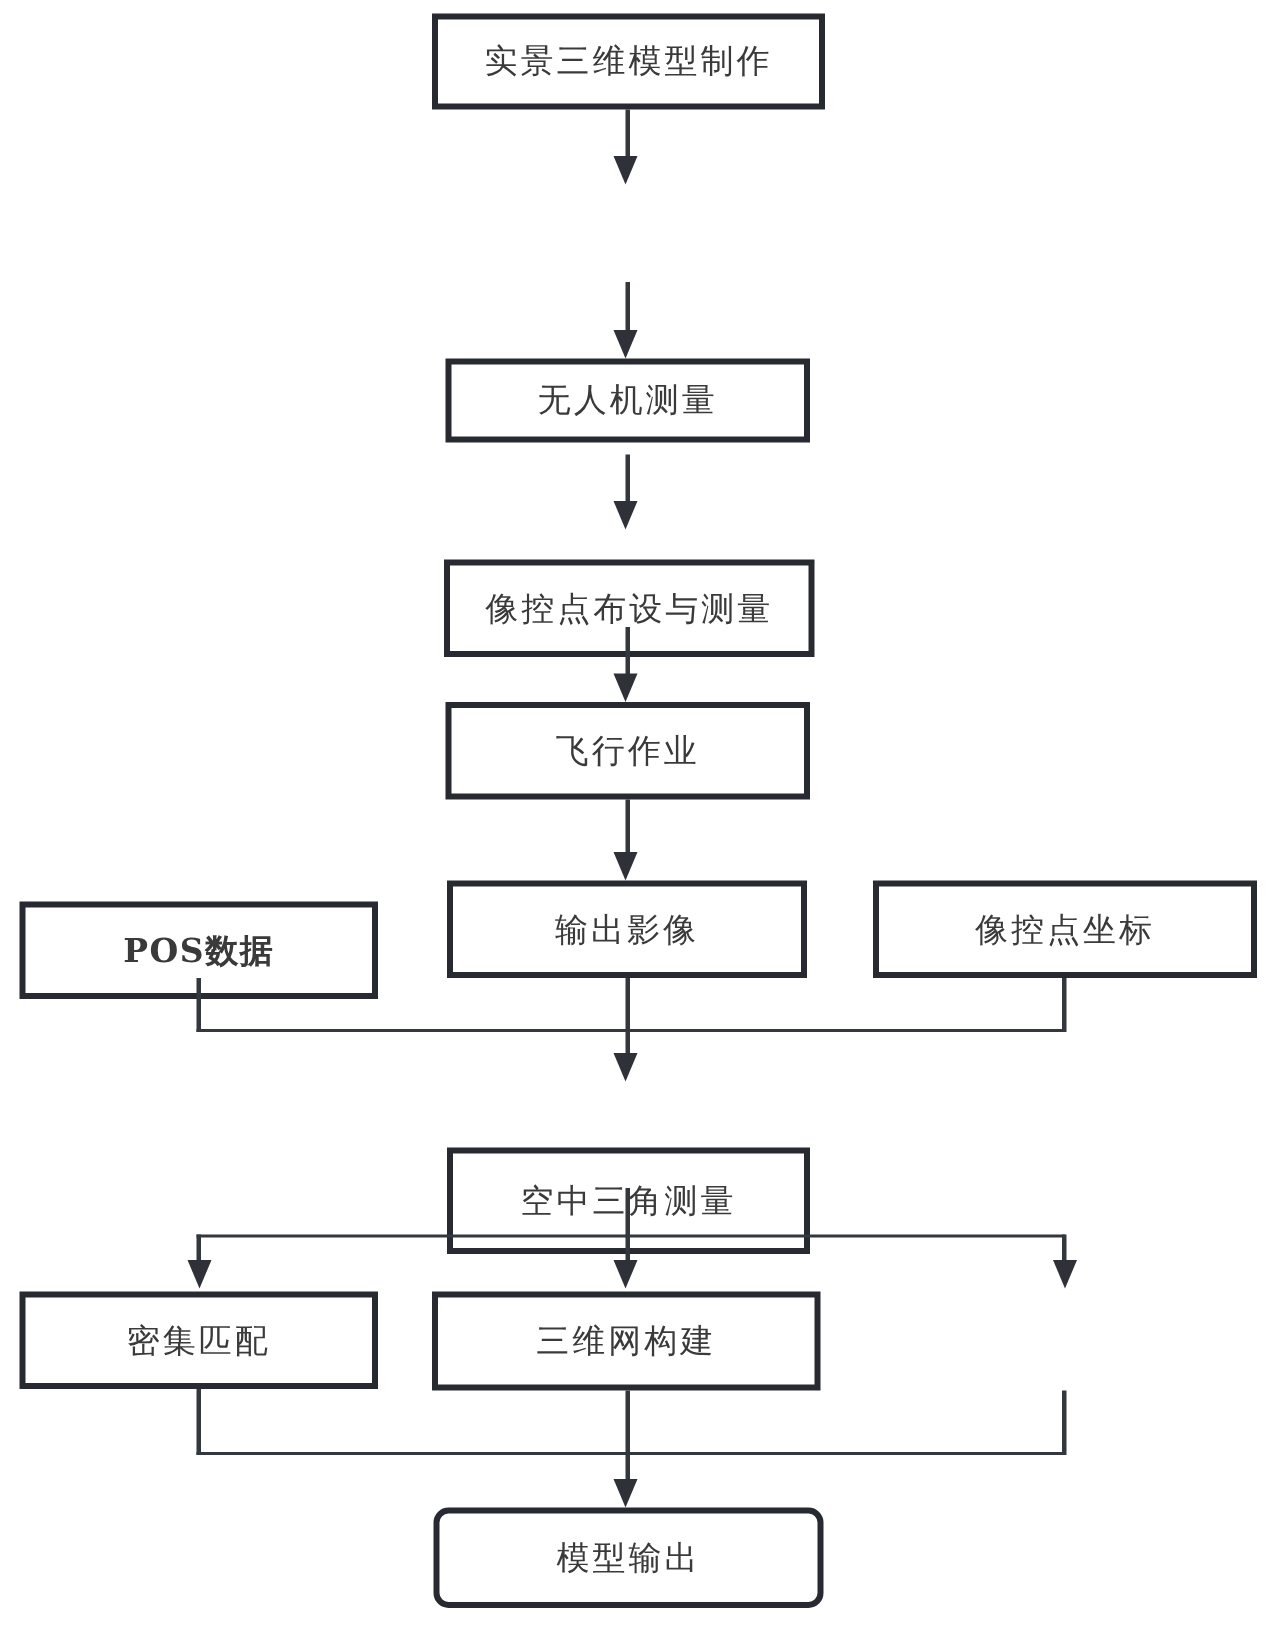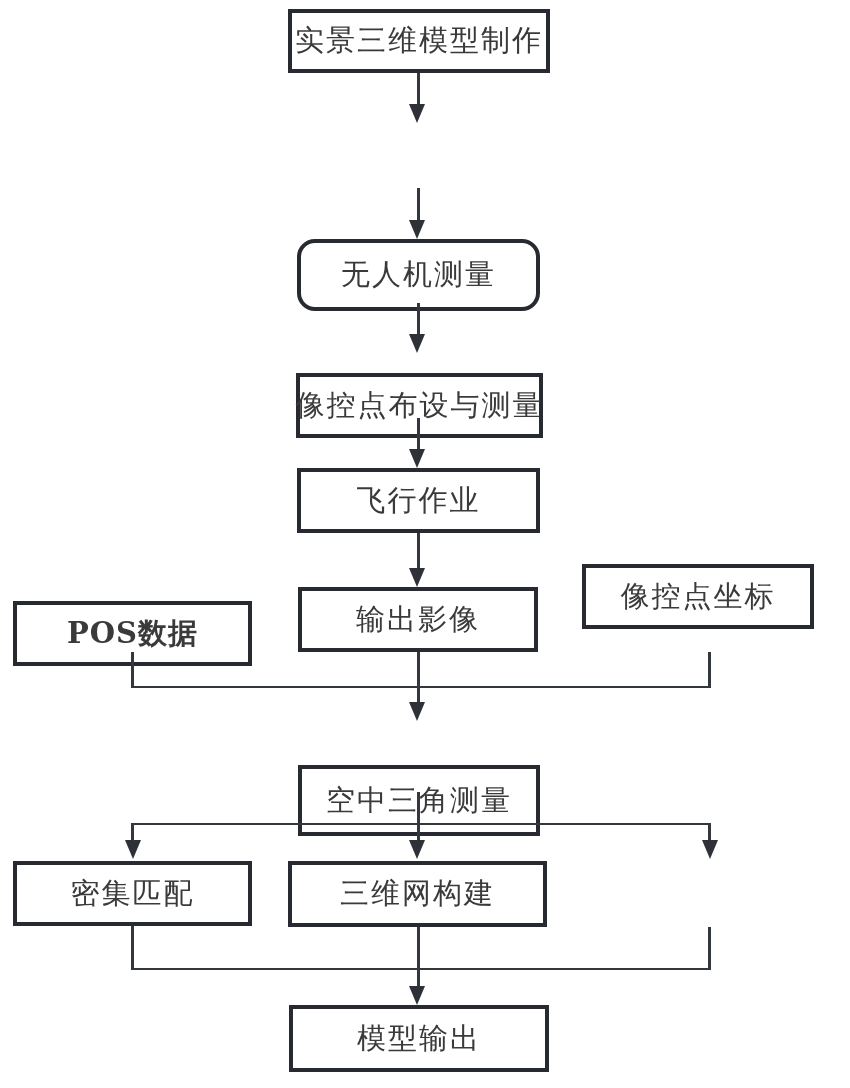--- a/index.html
+++ b/index.html
@@ -12,51 +12,51 @@
     font-family: "DejaVu Serif", "Liberation Serif", serif;
   }
   .node {
     position: absolute;
     box-sizing: border-box;
     background: #ffffff;
     border: 4px solid #272b31;
     display: flex;
     align-items: center;
     justify-content: center;
-    font-size: 29px;
+    font-size: 22px;
     color: #3a3a3a;
     letter-spacing: 2px;
     white-space: nowrap;
   }
   .node.bold { font-weight: bold; letter-spacing: 1px; }
 
   .vline { position: absolute; width: 3px; background: #33373e; }
   .hline { position: absolute; height: 2px; background: #33373e; }
   .arrow {
     position: absolute;
     width: 0; height: 0;
     border-left: 8px solid transparent;
     border-right: 8px solid transparent;
     border-top: 19px solid #2e3238;
   }
 
   
   #n-model-production     { left: 288px; top: 9px;    width: 262px; height: 64px; }
   #n-data-acquisition     { left: 297px; top: 123px;  width: 243px; height: 65px; }
-  #n-uav-survey           { left: 297px; top: 239px;  width: 243px; height: 72px; border-radius: 18px; }
+  #n-uav-survey           { left: 297px; top: 239px;  width: 243px; height: 56px; }
   #n-gcp-layout           { left: 296px; top: 353px;  width: 247px; height: 65px; margin-top: 20px; }
   #n-flight-operation     { left: 297px; top: 468px;  width: 243px; height: 65px; }
   #n-pos-data             { left: 13px;  top: 587px;  width: 239px; height: 65px; margin-top: 14px; }
   #n-output-imagery       { left: 298px; top: 587px;  width: 240px; height: 65px; }
-  #n-gcp-coordinates      { left: 582px; top: 564px;  width: 232px; height: 65px; }
+  #n-gcp-coordinates      { left: 582px; top: 587px;  width: 256px; height: 65px; }
   #n-aerial-triangulation { left: 298px; top: 721px;  width: 242px; height: 71px; margin-top: 44px; }
   #n-dense-matching       { left: 13px;  top: 861px;  width: 239px; height: 65px; }
   #n-mesh-construction    { left: 288px; top: 861px;  width: 259px; height: 66px; }
   #n-texture-mapping      { left: 581px; top: 861px;  width: 257px; height: 66px; }
-  #n-model-output         { left: 289px; top: 1005px; width: 260px; height: 67px; }
+  #n-model-output         { left: 289px; top: 1005px; width: 260px; height: 67px; border-radius: 10px; }
 </style>
 </head>
 <body>
 
 <div id="canvas">
 
   <div class="node" id="n-model-production">实景三维模型制作</div>
   <div class="node" id="n-uav-survey">无人机测量</div>
   <div class="node" id="n-gcp-layout">像控点布设与测量</div>
   <div class="node" id="n-flight-operation">飞行作业</div>

